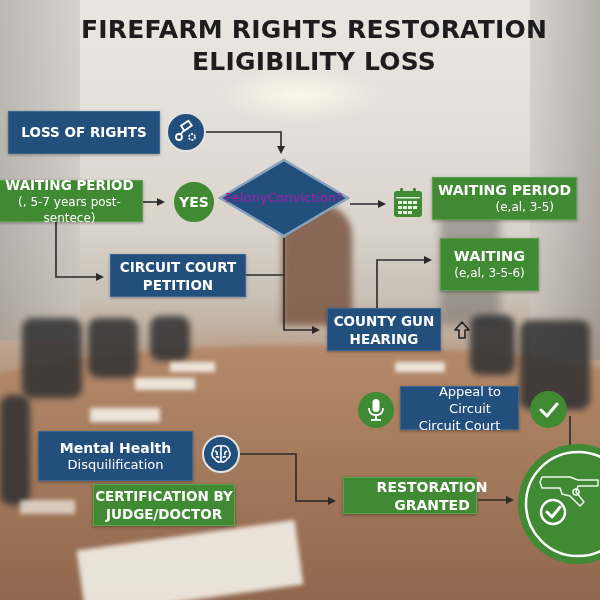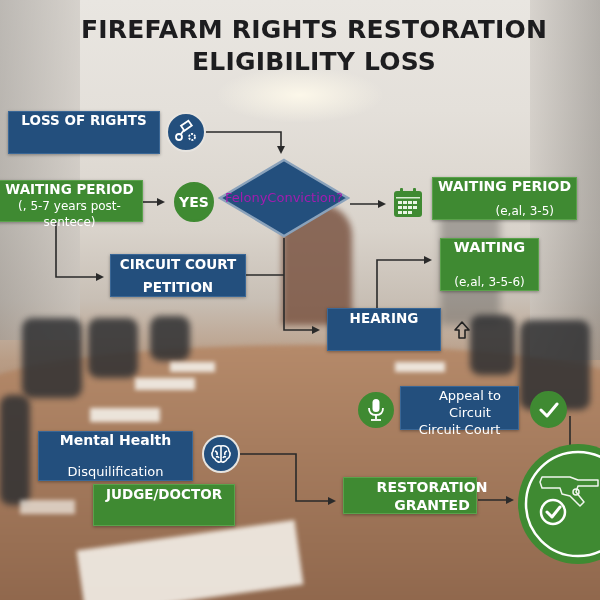--- a/index.html
+++ b/index.html
@@ -26,21 +26,21 @@
 
     .title {
       position: absolute; left: 0; top: 14px; width: 600px;
       text-align: center; color: #1d1d1f;
       font-family: "DejaVu Sans", sans-serif; font-weight: bold;
       font-size: 25px; line-height: 32px; letter-spacing: 0.2px; padding-left: 28px;
     }
 
     .box {
       position: absolute; color: #ffffff; text-align: center;
-      display: flex; flex-direction: column; justify-content: space-between; align-items: center;
+      display: flex; flex-direction: column; justify-content: center; align-items: center;
       box-shadow: 0 1px 3px rgba(0,0,0,0.35);
       font-family: "DejaVu Sans", sans-serif;
     }
     .blue { background: #234f7d; border: 1px solid #3a6796; }
     .green { background: #3f8a32; border: 1px solid #5aa24b; }
     .box .l1 { font-weight: bold; font-size: 13.5px; line-height: 17px; }
     .box .l2 { font-size: 12px; line-height: 16px; }
     .box .cap { font-weight: bold; font-size: 13.5px; line-height: 18px; }
 
     .circle {
@@ -183,20 +183,21 @@
   <div class="l1" style="font-size:14.5px;">WAITING</div>
   <div class="l2">(e,al, 3-5-6)</div>
 </div>
 
 <div class="box blue" style="left:110px;top:254px;width:136px;height:43px;">
   <div class="cap">CIRCUIT COURT</div>
   <div class="cap">PETITION</div>
 </div>
 
 <div class="box blue" style="left:327px;top:308px;width:114px;height:43px;">
+  <div class="cap">COUNTY GUN</div>
   <div class="cap">HEARING</div>
 </div>
 
 <div style="position:absolute;left:453px;top:320px;width:18px;height:20px;">
   <svg width="18" height="20" viewBox="0 0 18 20">
     <path d="M9,2 L16,10 L12,10 L12,18 L6,18 L6,10 L2,10 Z" fill="none" stroke="#222" stroke-width="1.6" stroke-linejoin="round"></path>
   </svg>
 </div>
 
 <div class="circle green" style="left:358px;top:392px;width:36px;height:36px;">
@@ -232,20 +233,21 @@
       <line x1="11" y1="2" x2="11" y2="17"></line>
       <path d="M5,7 Q8,8 7,11"></path>
         <path d="M17,7 Q14,8 15,11"></path>
       <path d="M6,13 Q8,12 9,14"></path>
         <path d="M16,13 Q14,12 13,14"></path>
     </g>
   </svg>
 </div>
 
 <div class="box green" style="left:93px;top:484px;width:142px;height:42px;">
+  <div class="cap">CERTIFICATION BY</div>
   <div class="cap">JUDGE/DOCTOR</div>
 </div>
 
 <div class="box green" style="left:343px;top:477px;width:134px;height:37px;padding-left:44px;">
   <div class="cap" style="font-size:14px;">RESTORATION</div>
   <div class="cap" style="font-size:14px;">GRANTED</div>
 </div>
 
 <div style="position:absolute;left:518px;top:444px;width:120px;height:120px;border-radius:50%;background:#3f8a32;">
   <svg width="120" height="120" viewBox="0 0 120 120">

